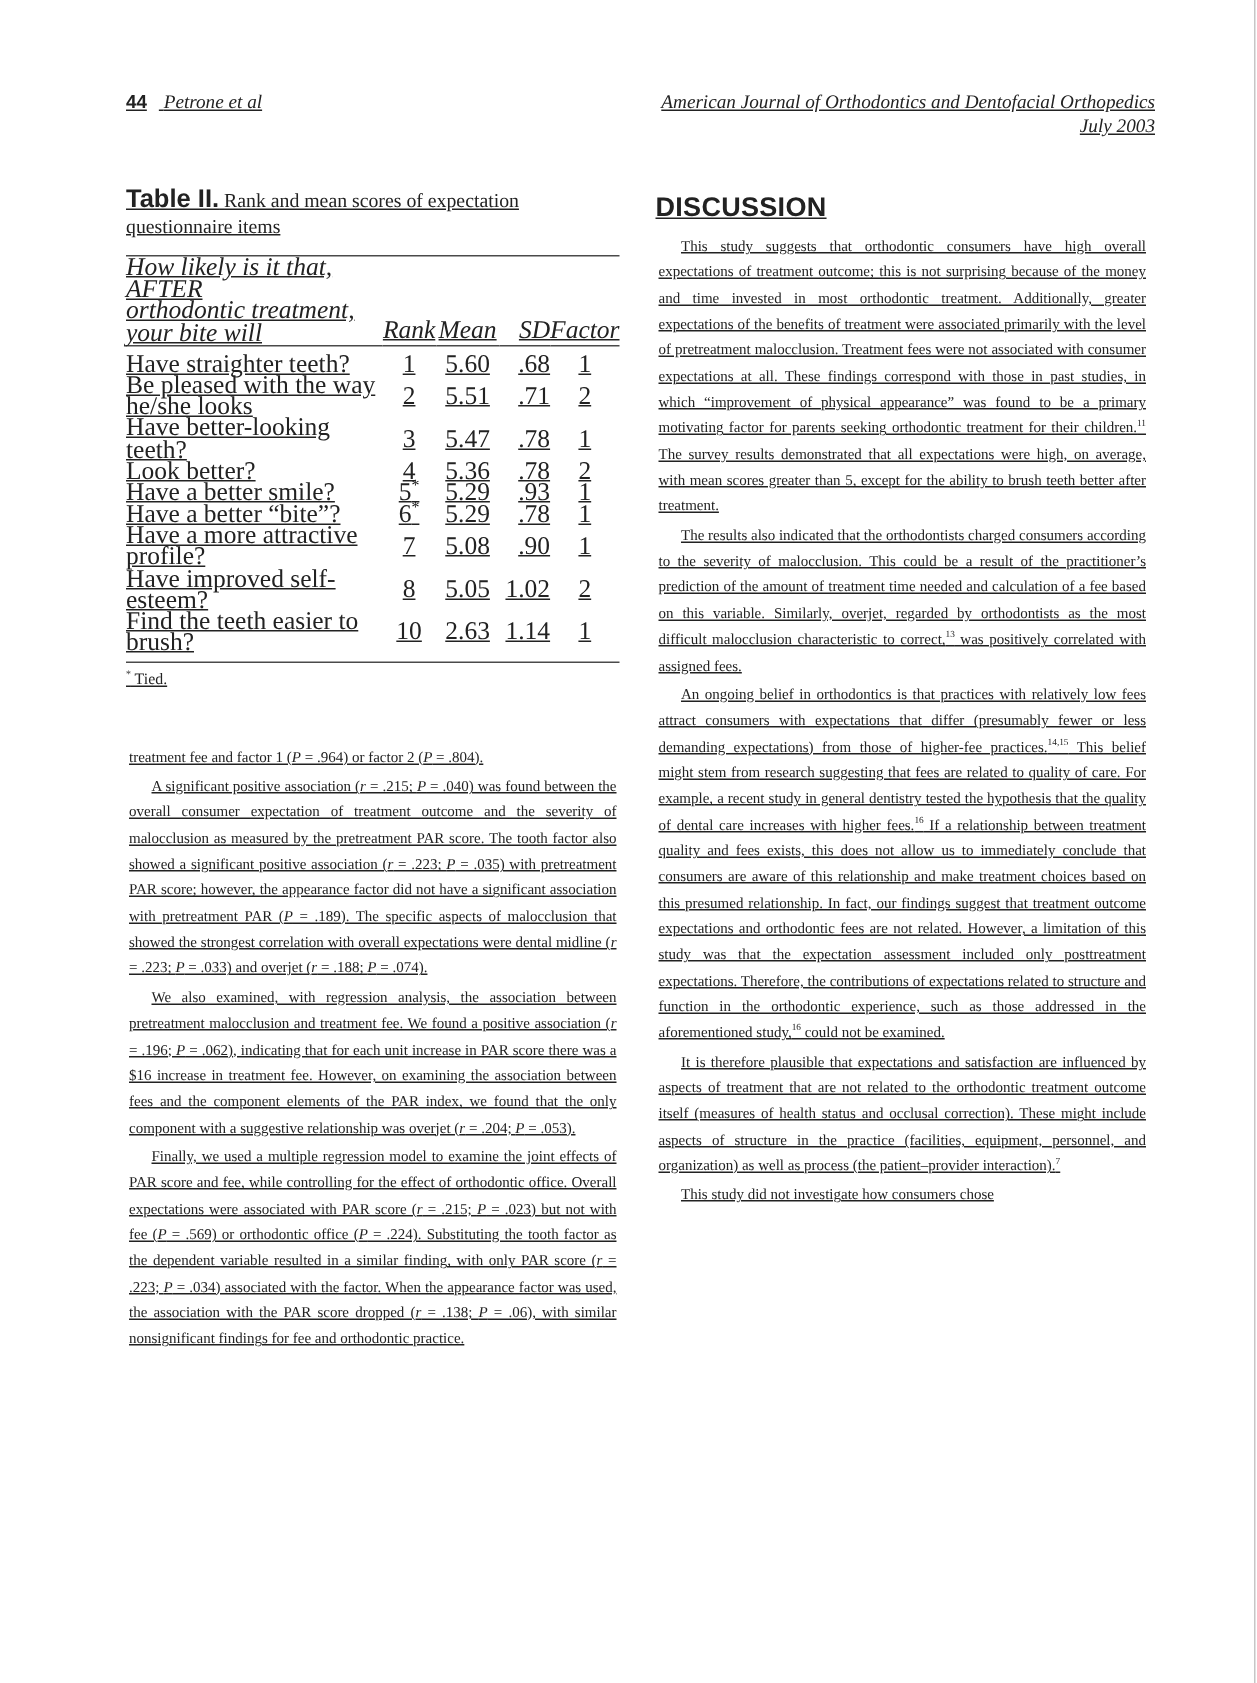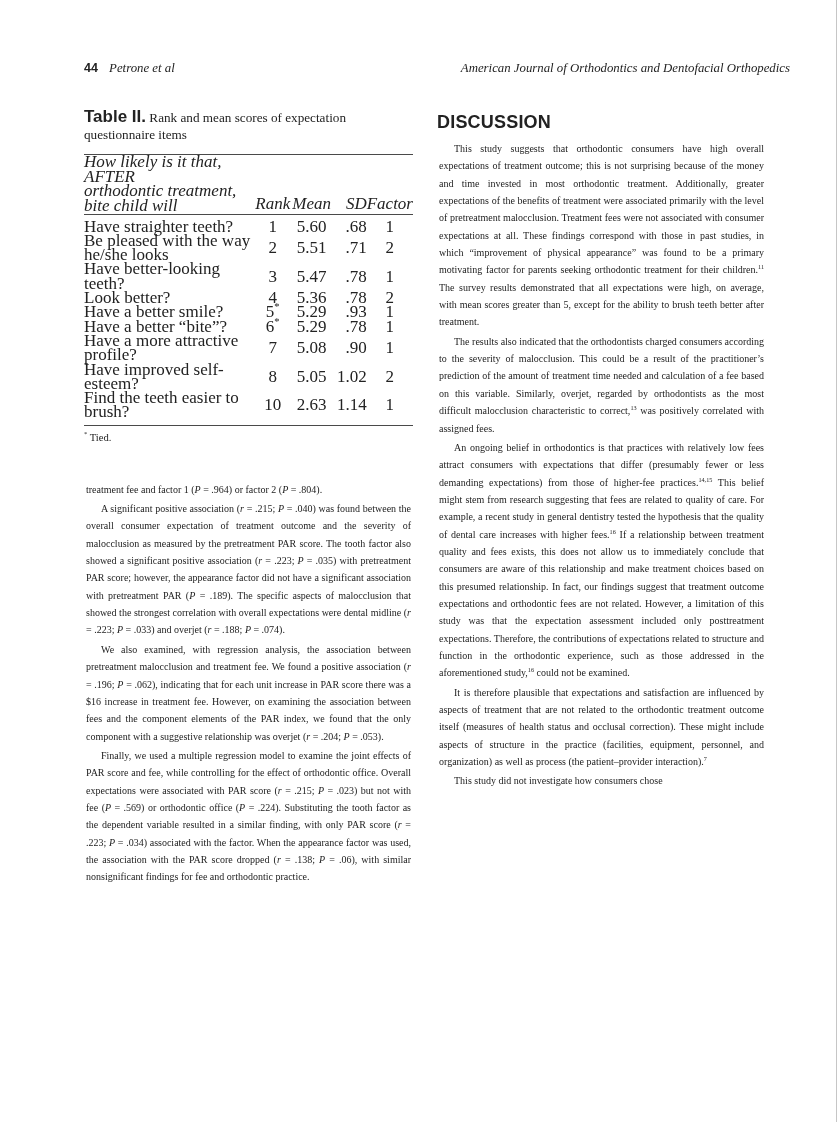--- a/index.html
+++ b/index.html
@@ -8,21 +8,21 @@
     background: #ffffff;
     color: #222222;
     font-family: "Liberation Serif", serif;
     position: relative;
     overflow: hidden;
   }
   .edge-line {
     position: absolute; top: 0; right: 1px; width: 1px; height: 100%;
     background: #c6c6c6;
   }
-  .page { padding: 60px 48px 0 84px; }
+  .page { padding: 60px 68px 0 84px; text-decoration: underline; }
 
   
   .running-head { display: flex; justify-content: space-between; align-items: flex-start; font-size: 12.8px; line-height: 16px; }
   .rh-left { white-space: nowrap; }
   .page-num { font-family: "Liberation Sans", sans-serif; font-weight: bold; font-size: 12.5px; margin-right: 8px; }
   .authors { font-style: italic; }
   .rh-right { text-align: right; font-style: italic; }
 
   .content { margin-top: 33px; display: flex; gap: 24px; }
   .col { width: 329px; }
@@ -63,40 +63,41 @@
 
 <div class="page">
 
   <div class="running-head">
     <div class="rh-left">
       <span class="page-num">44</span>
       <span class="authors">Petrone et al</span>
     </div>
     <div class="rh-right">
       <div>American Journal of Orthodontics and Dentofacial Orthopedics</div>
+      <div>July 2003</div>
     </div>
   </div>
 
   <div class="content">
 
     <div class="col">
 
       <div class="table-block">
         <p class="tablecap">
           <span class="tlabel">Table II.</span>
           <span>Rank and mean scores of expectation questionnaire items</span>
         </p>
         <div class="rule"></div>
         <table class="tbl">
           <thead>
             <tr>
               <th class="stub">
                 <div>How likely is it that, AFTER</div>
                 <div>orthodontic treatment,</div>
-                <div>bite child will</div>
+                <div>your bite will</div>
               </th>
               <th class="c-rank">Rank</th>
               <th class="c-mean">Mean</th>
               <th class="c-sd">SD</th>
               <th class="c-fact">Factor</th>
             </tr>
           </thead>
           <tbody style="border-top: 1.6px solid #4a4a4a;">
             <tr>
               <td class="item">Have straighter teeth?</td>

